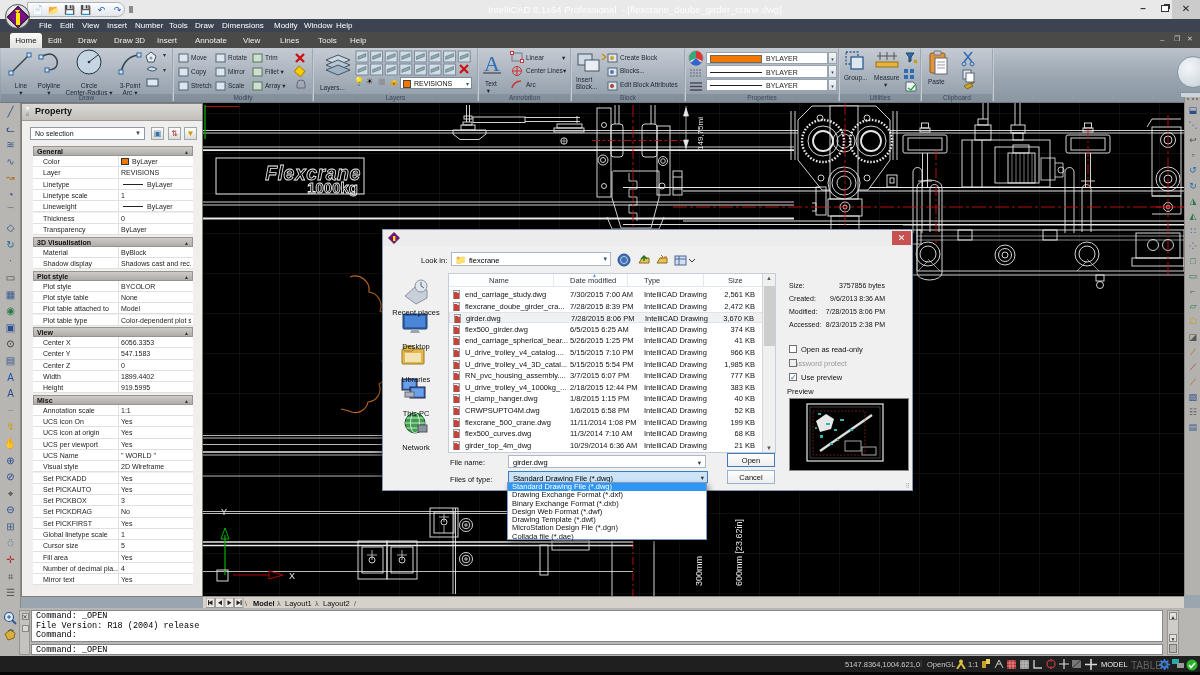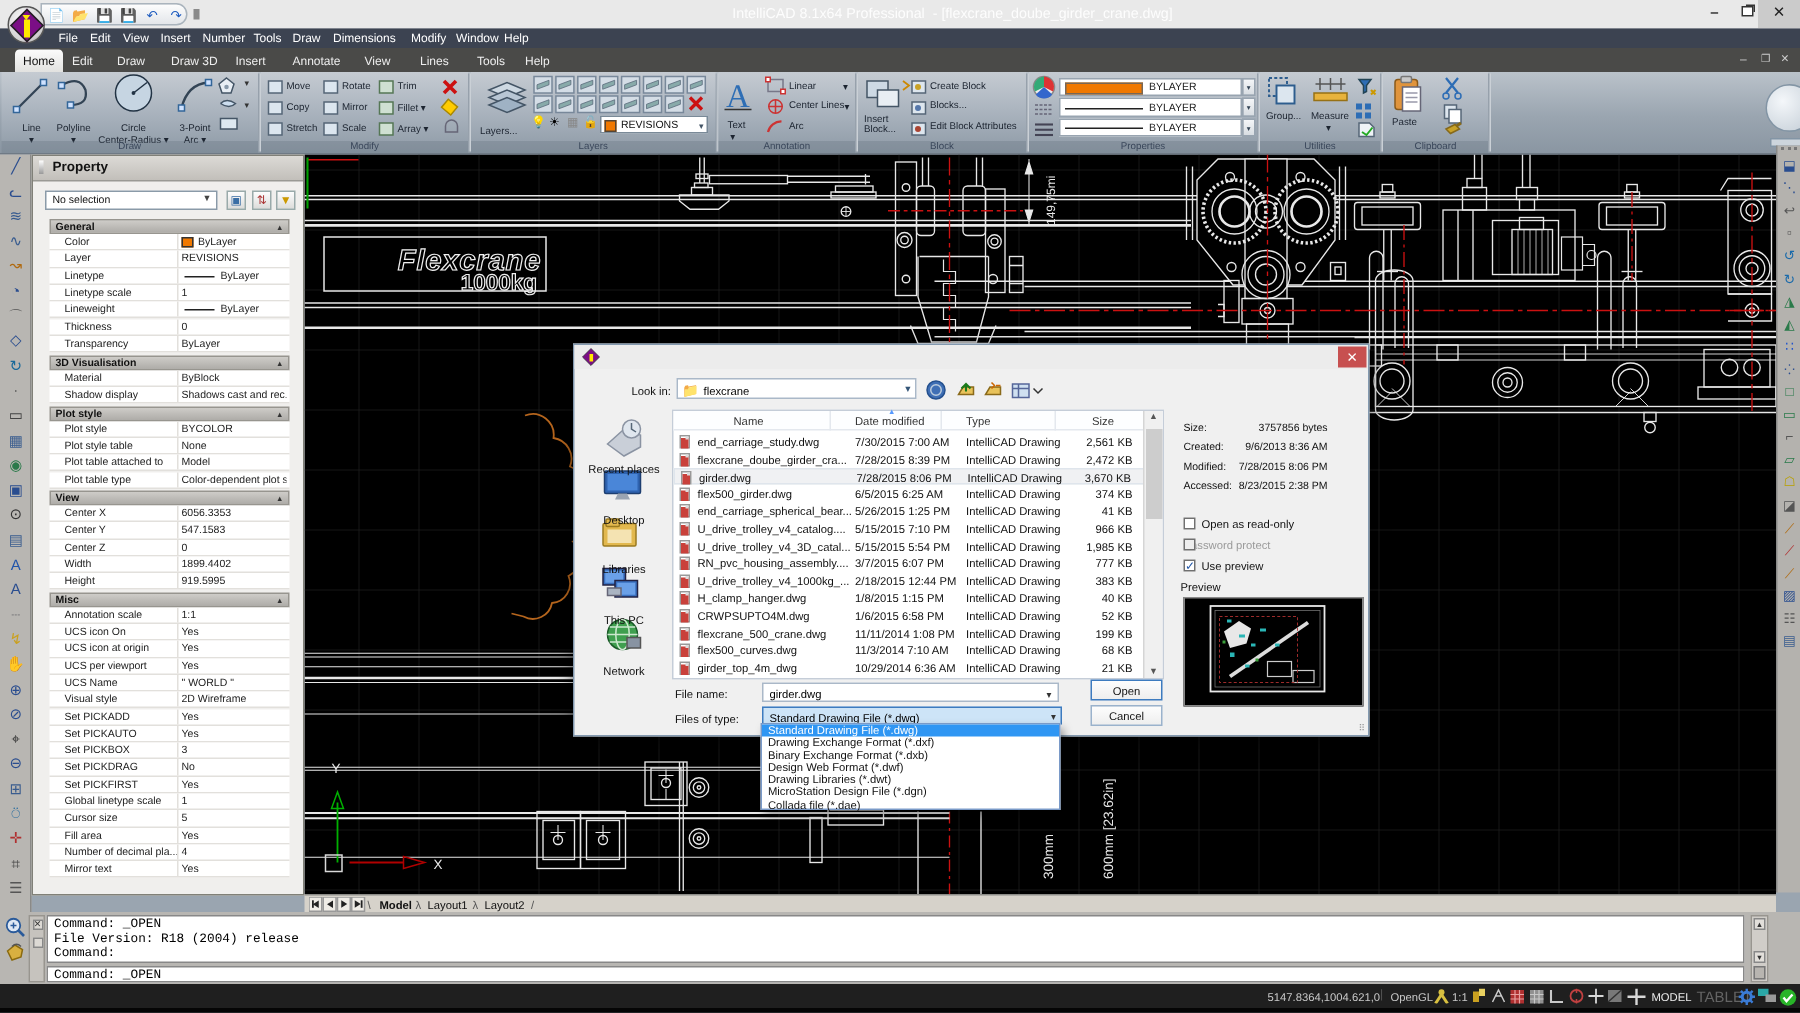--- a/index.html
+++ b/index.html
@@ -1171,16 +1171,16 @@
       </div>
 <div class="dbtn" style="top:223px;border:1px solid #3d7bbf;">Open</div>
 <div class="dbtn" style="top:240px;">Cancel</div>
 <div style="position:absolute;right:2px;bottom:1px;font-size:6px;color:#999;">⠿</div>
     </div>
 <div class="abs" id="ddlist">
   <div class="sel">Standard Drawing File (*.dwg)</div>
   <div>Drawing Exchange Format (*.dxf)</div>
   <div>Binary Exchange Format (*.dxb)</div>
   <div>Design Web Format (*.dwf)</div>
-  <div>Drawing Libraries (*.dwt)</div>
+  <div>Drawing Template (*.dwt)</div>
   <div>MicroStation Design File (*.dgn)</div>
   <div>Collada file (*.dae)</div>
 </div>
 </div>
 </body></html>

